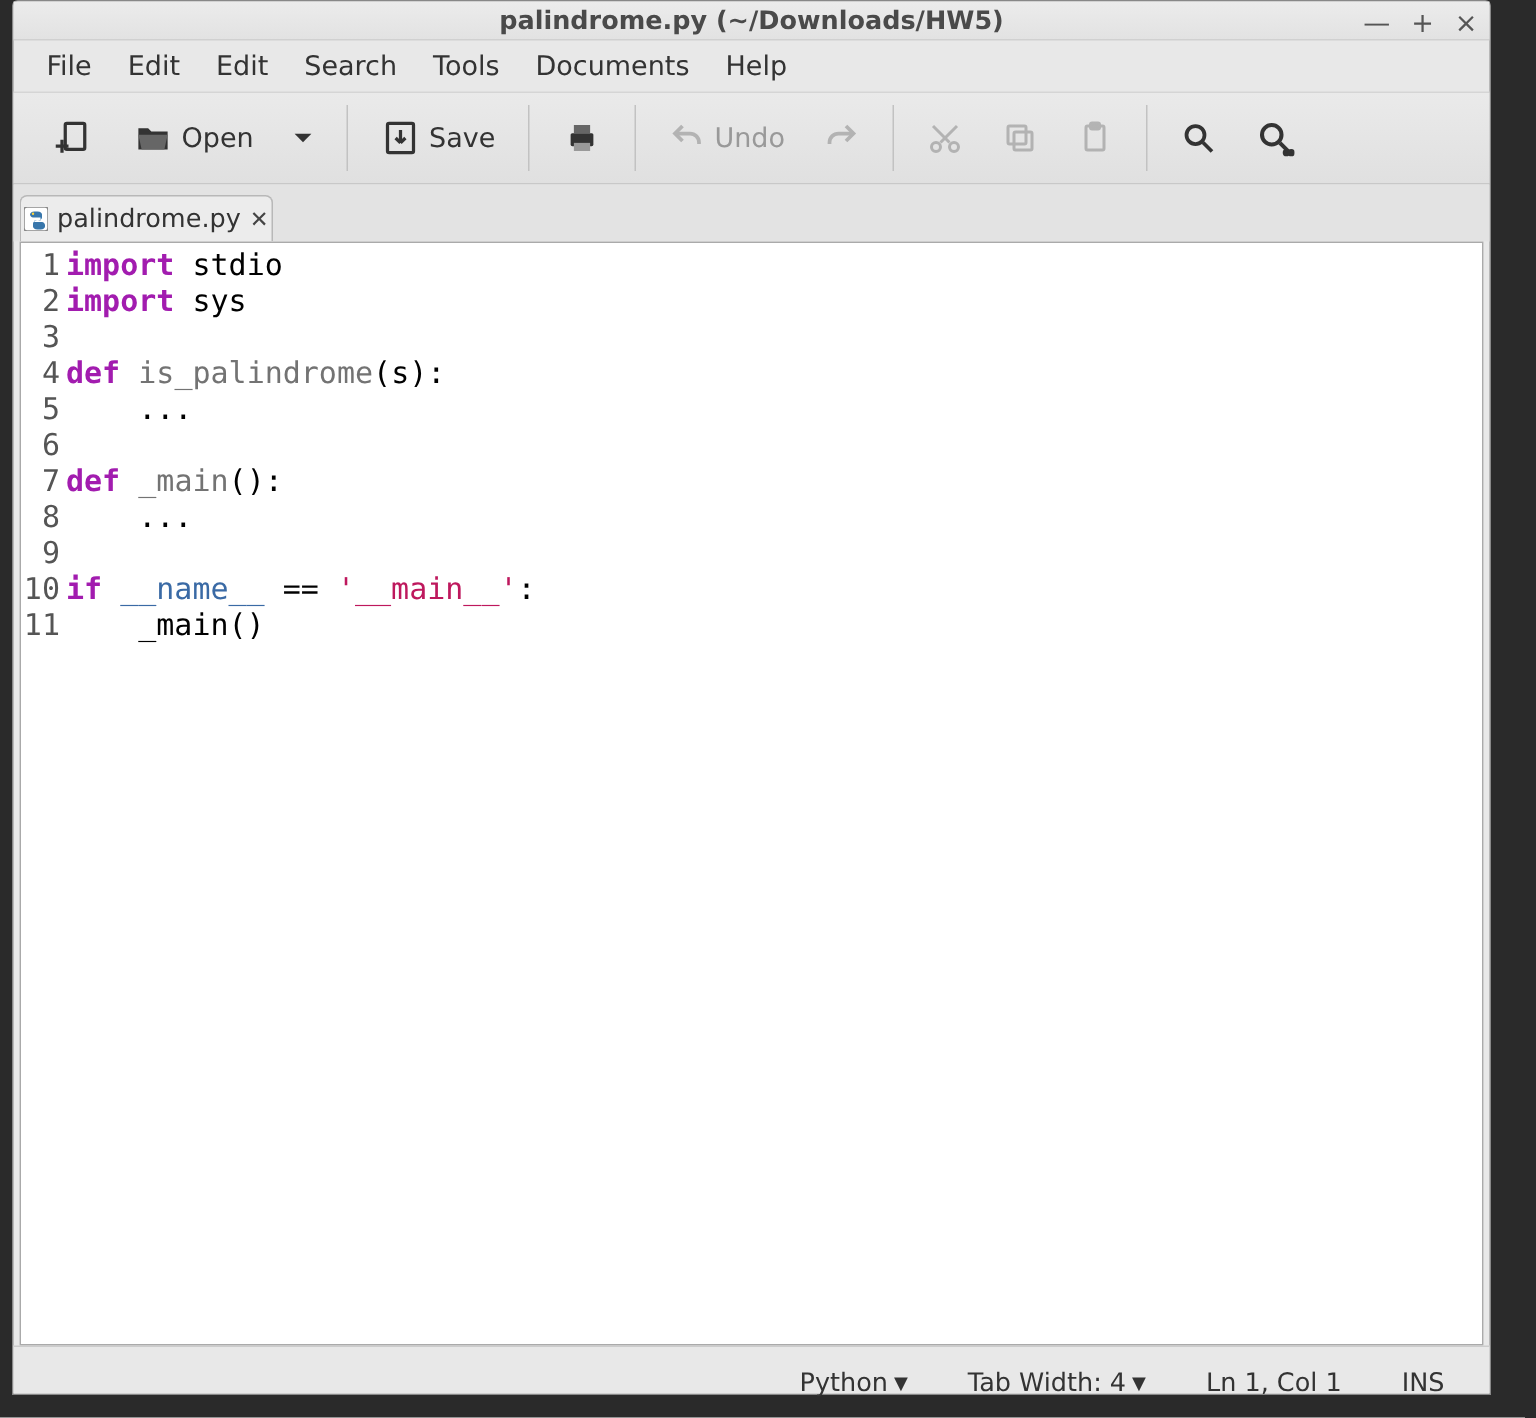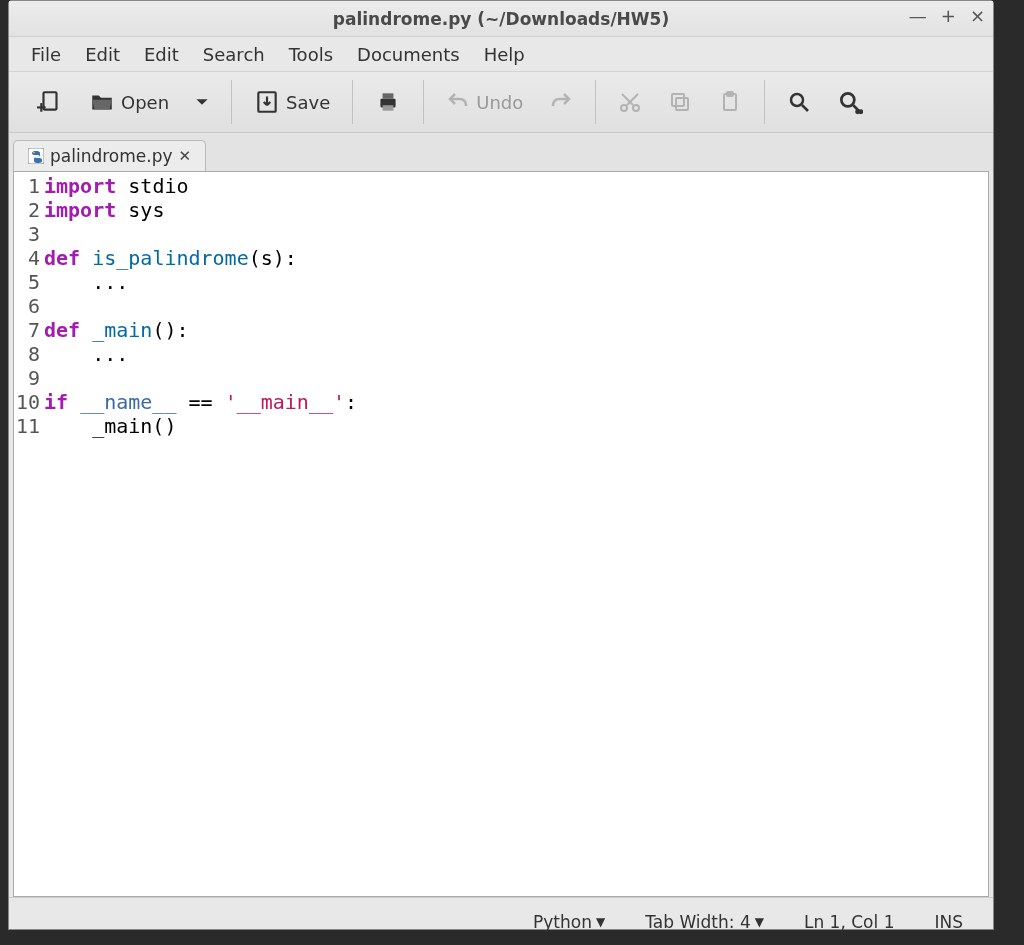--- a/index.html
+++ b/index.html
@@ -18,21 +18,21 @@
     top: 0;
     width: 986px;
     height: 930px;
     background: #e8e8e8;
     border: 1px solid #888;
     border-radius: 4px 4px 0 0;
     display: flex;
     flex-direction: column;
   }
   .titlebar {
-    height: 36px;
+    height: 26px;
     background: linear-gradient(#ececec,#e2e2e2);
     display: flex;
     align-items: center;
     justify-content: center;
     position: relative;
     border-bottom: 1px solid #d0d0d0;
   }
   .titlebar-title {
     font-size: 17px;
     color: #4a4a4a;
@@ -102,21 +102,21 @@
     background: #e3e3e3;
   }
   .tab {
     display: flex;
     align-items: center;
     gap: 6px;
     background: #ececec;
     border: 1px solid #b8b8b8;
     border-bottom: none;
     border-radius: 5px 5px 0 0;
-    padding: 5px 14px;
+    padding: 5px 2px;
     font-size: 17px;
     color: #333;
     cursor: pointer;
   }
   .tab-close {
     font-size: 15px;
     font-weight: bold;
     color: #444;
     cursor: pointer;
   }
@@ -140,21 +140,21 @@
   }
   .gutter {
     width: 30px;
     text-align: right;
     color: #555;
     padding-right: 4px;
     user-select: none;
   }
   .src { }
   .kw { color: #a21caf; font-weight: bold; }
-  .fn { color: #0369a1; }
+  .fn { color: #737373; }
   .var { color: #3a6aa5; }
   .str { color: #be185d; }
   .statusbar {
     height: 32px;
     background: #e8e8e8;
     border-top: 1px solid #ccc;
     display: flex;
     align-items: center;
     justify-content: flex-end;
     gap: 40px;

